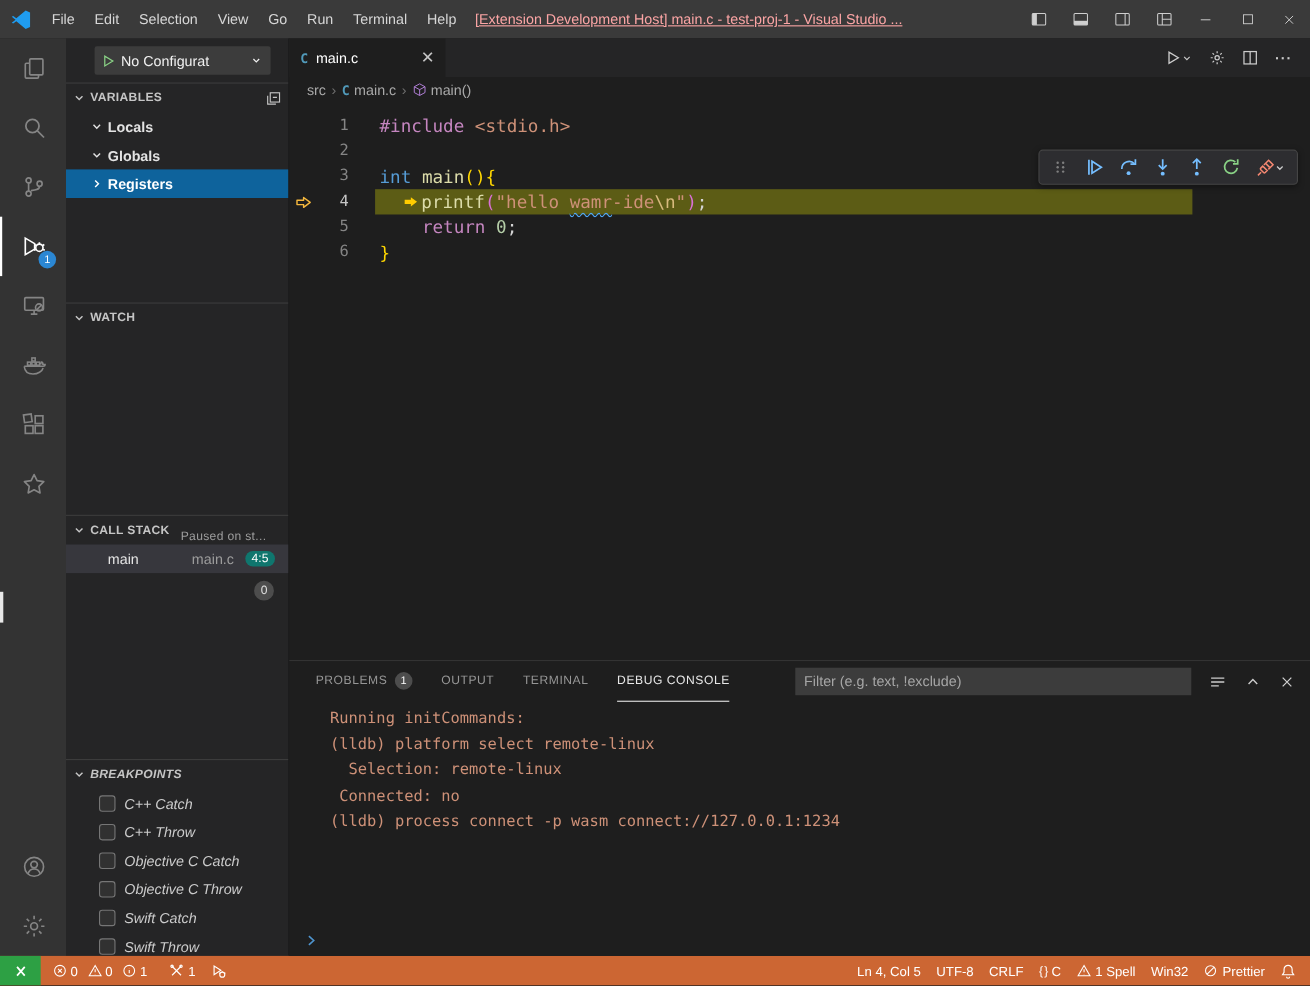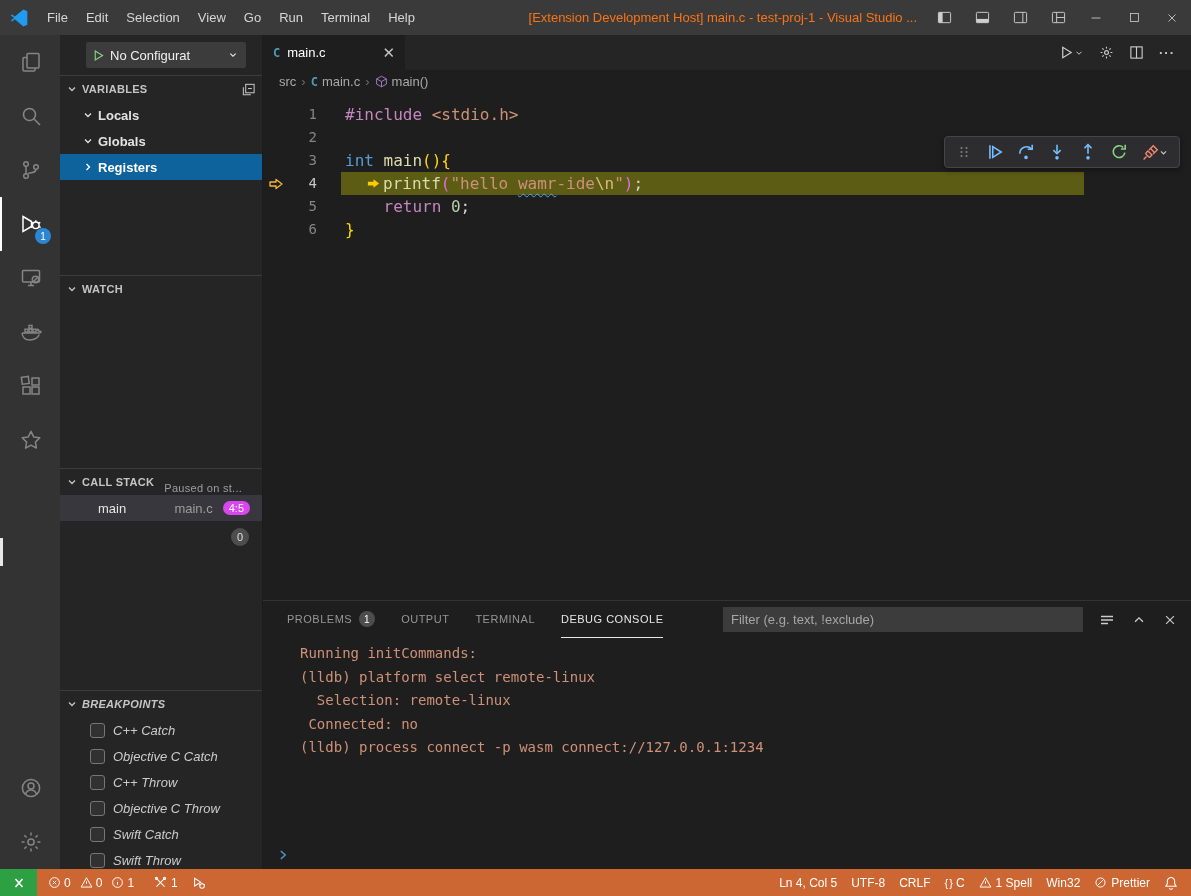--- a/index.html
+++ b/index.html
@@ -6,22 +6,22 @@
   html,body { width:1191px; height:896px; overflow:hidden; background:#1e1e1e;
               font-family:"Liberation Sans",sans-serif; }
   .app { position:relative; width:1191px; height:896px; display:flex; flex-direction:column;
          color:#ccc; font-size:13px; }
 
   
   .titlebar { flex:0 0 35px; background:#3a3a3a; display:flex; align-items:center; }
   .logo { width:38px; display:flex; justify-content:center; align-items:center; }
   .menubar { display:flex; height:100%; }
   .menu-item { padding:0 9px; line-height:35px; color:#d6d6d6; }
-  .window-title { flex:1; text-align:right; color:#f97316; white-space:nowrap; overflow:hidden;
-                  font-size:13px; padding:0 8px; }
+  .window-title { flex:1; text-align:left; color:#fca5a5; white-space:nowrap; overflow:hidden;
+                  font-size:13px; padding:0 8px;text-decoration:underline; }
   .window-controls { display:flex; height:100%; }
   .wc { width:38px; display:flex; align-items:center; justify-content:center; color:#cfcfcf; }
 
   
   .main { flex:1; display:flex; min-height:0; }
 
   
   .activitybar { flex:0 0 60px; background:#333333; display:flex; flex-direction:column; }
   .ab-item { height:54px; display:flex; align-items:center; justify-content:center;
              color:#858585; position:relative; border-left:2px solid transparent; }
@@ -50,21 +50,21 @@
   .header-action { margin-left:auto; color:#c5c5c5; display:flex; }
   .tree-row { height:26px; display:flex; align-items:center; padding-left:20px; gap:2px;
               font-weight:bold; color:#e3e3e3; }
   .tree-row.selected { background:var(--selection_bg); color:#ffffff; }
   .chev { display:flex; width:16px; justify-content:center; color:inherit; }
   .rot-right svg { transform:rotate(-90deg); }
   .frame-row { height:26px; background:#37373d; display:flex; align-items:center;
                padding:0 12px 0 38px; }
   .frame-fn { color:#e5e5e5; width:74px; }
   .frame-file { color:#9d9d9d; margin-left:auto; margin-right:10px; }
-  .loc-badge { background:#d946ef; color:#fff; font-size:11px; border-radius:9px; padding:1px 6px; }
+  .loc-badge { background:#0f766e; color:#fff; font-size:11px; border-radius:9px; padding:1px 6px; }
   .zero-badge-row { display:flex; justify-content:flex-end; padding:7px 13px 0 0; }
   .zero-badge { width:18px; height:18px; border-radius:50%; background:#4d4d4d; color:#e0e0e0;
                 font-size:11px; display:flex; align-items:center; justify-content:center; }
   .bp-row { height:26px; display:flex; align-items:center; padding-left:30px; gap:8px; color:#cccccc; }
   .bp-check { width:15px; height:15px; border:1px solid #767676; border-radius:3px; background:#313131; }
 
   
   .editor-col { flex:1; display:flex; flex-direction:column; background:#1e1e1e;
                 min-width:0; position:relative; }
   .tabbar { flex:0 0 35px; background:#252526; display:flex; align-items:center; }
@@ -377,25 +377,25 @@
             </span>
           <span>BREAKPOINTS</span>
         </div>
         <div>
             <div class="bp-row">
               <span class="bp-check"></span>
               <span>C++ Catch</span>
             </div>
             <div class="bp-row">
               <span class="bp-check"></span>
-              <span>Objective C Catch</span>
+              <span>C++ Throw</span>
             </div>
             <div class="bp-row">
               <span class="bp-check"></span>
-              <span>C++ Throw</span>
+              <span>Objective C Catch</span>
             </div>
             <div class="bp-row">
               <span class="bp-check"></span>
               <span>Objective C Throw</span>
             </div>
             <div class="bp-row">
               <span class="bp-check"></span>
               <span>Swift Catch</span>
             </div>
             <div class="bp-row">

